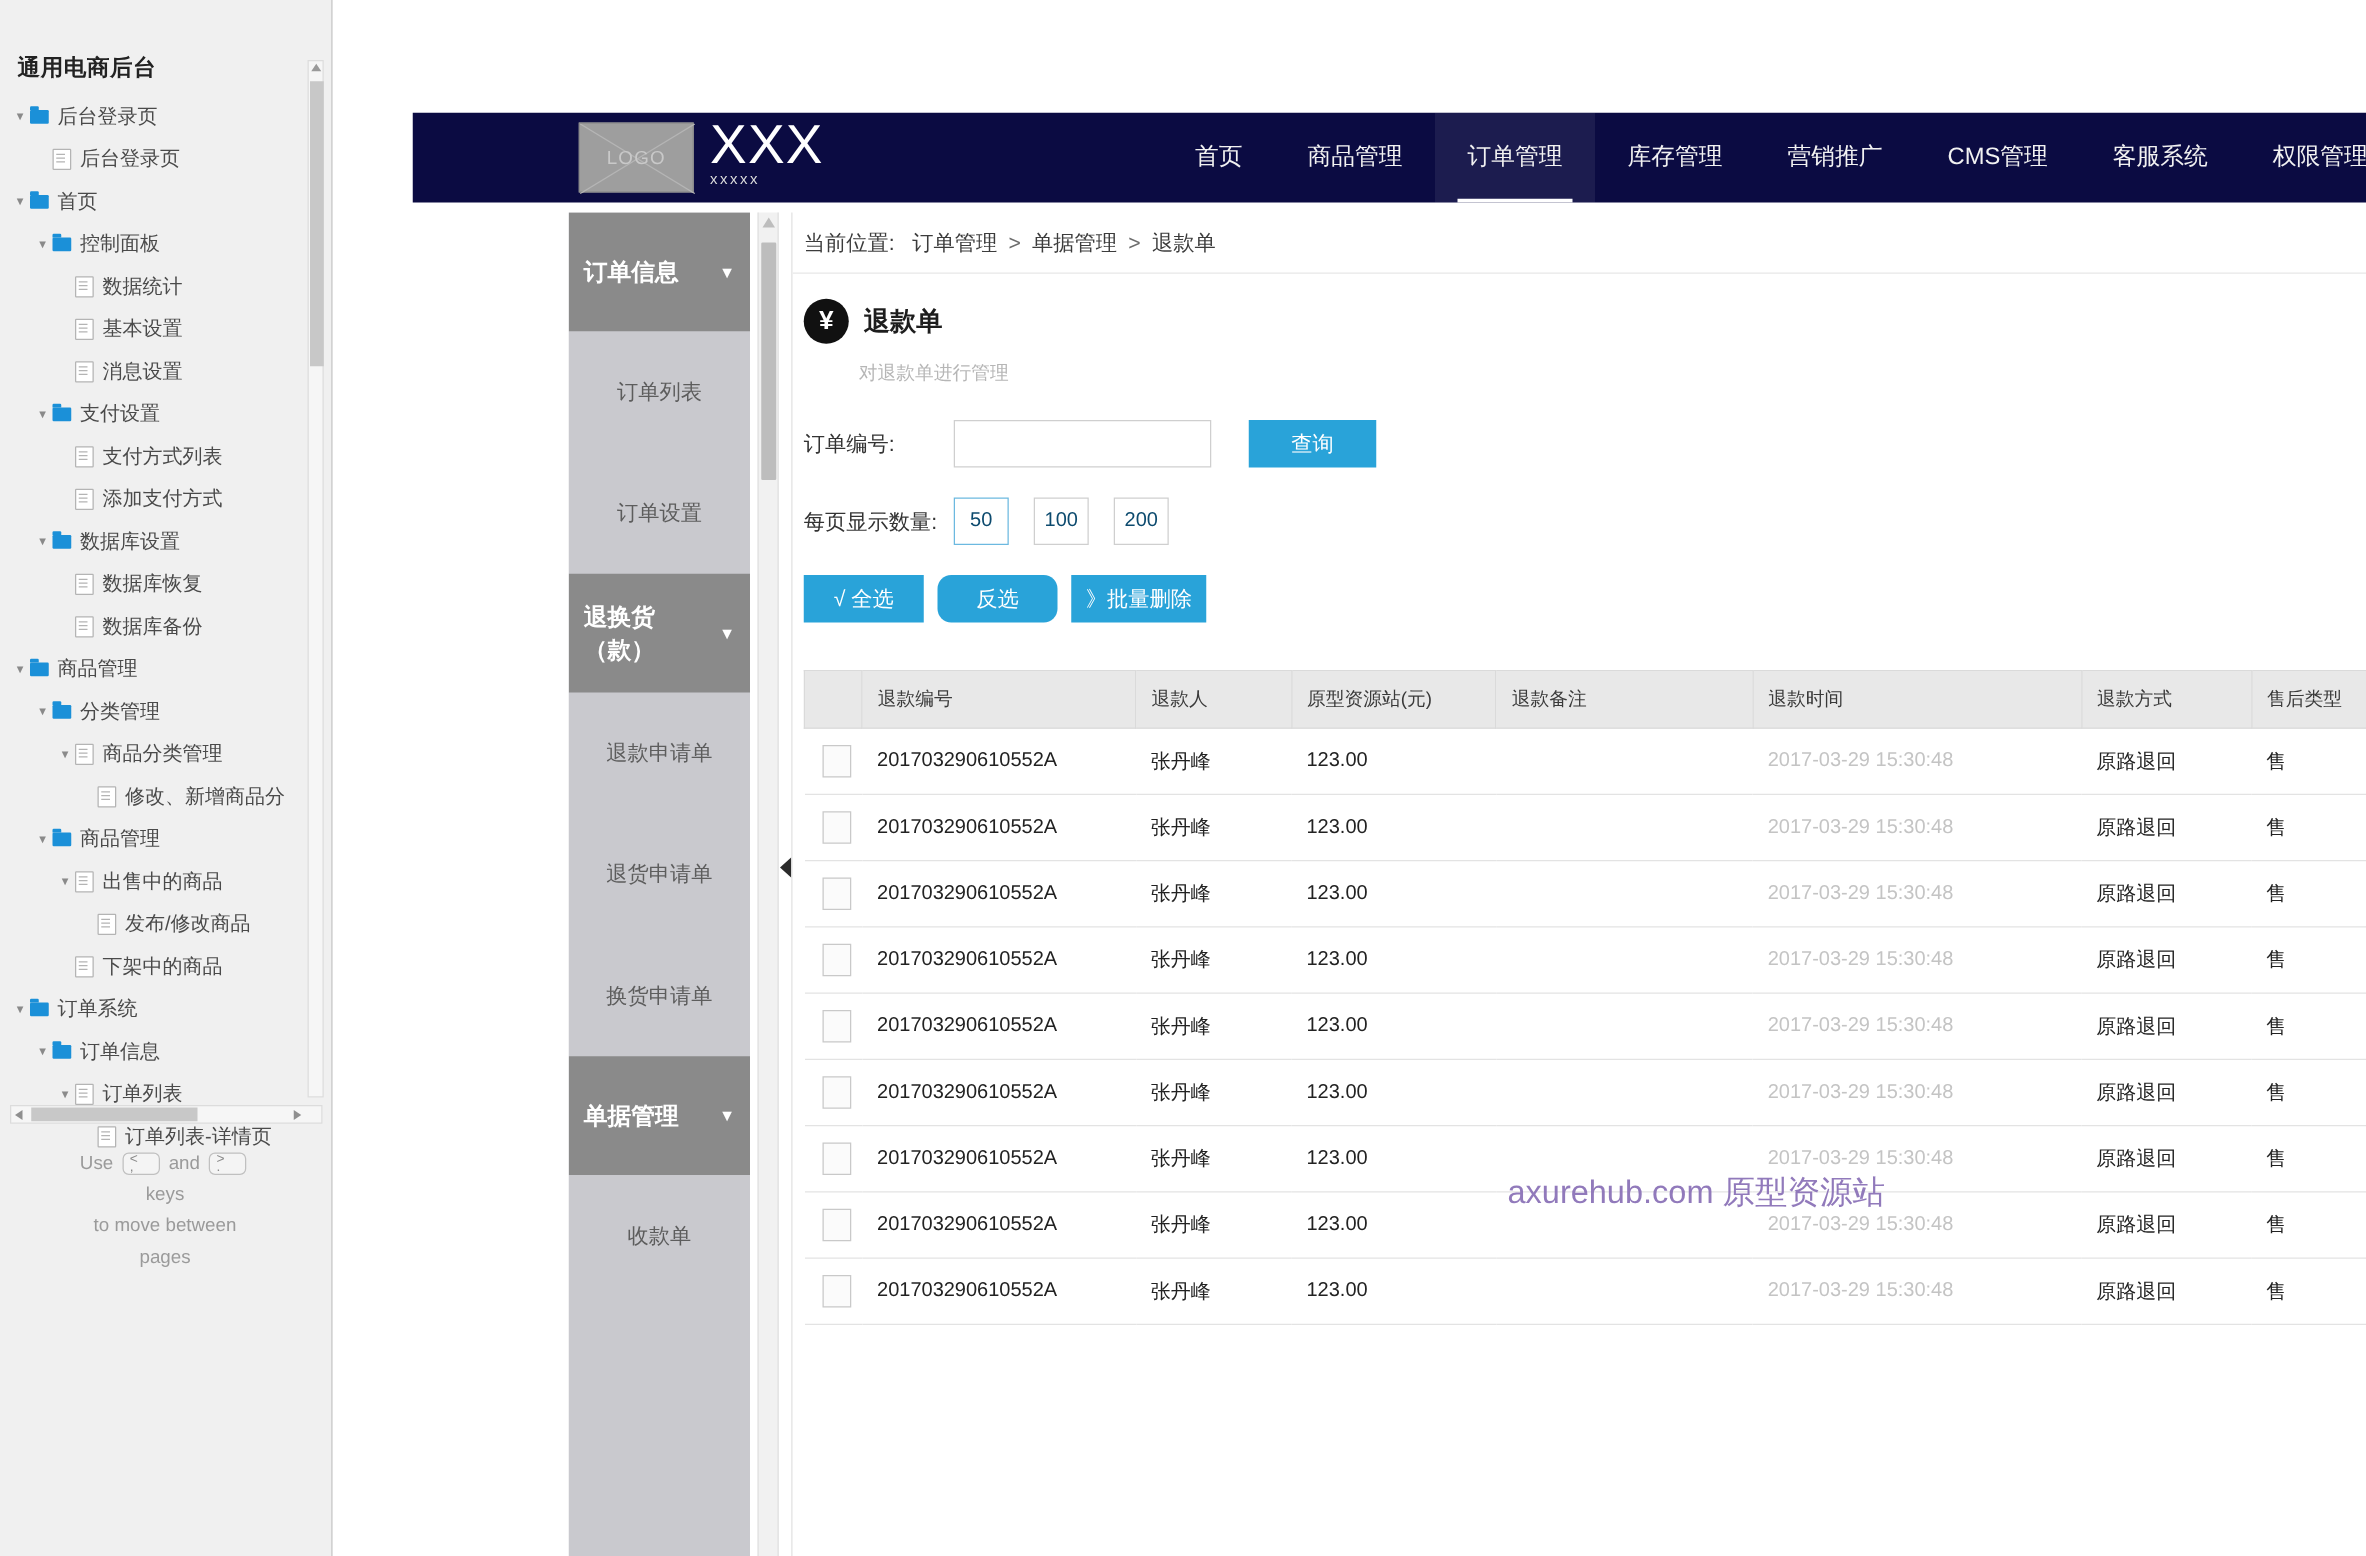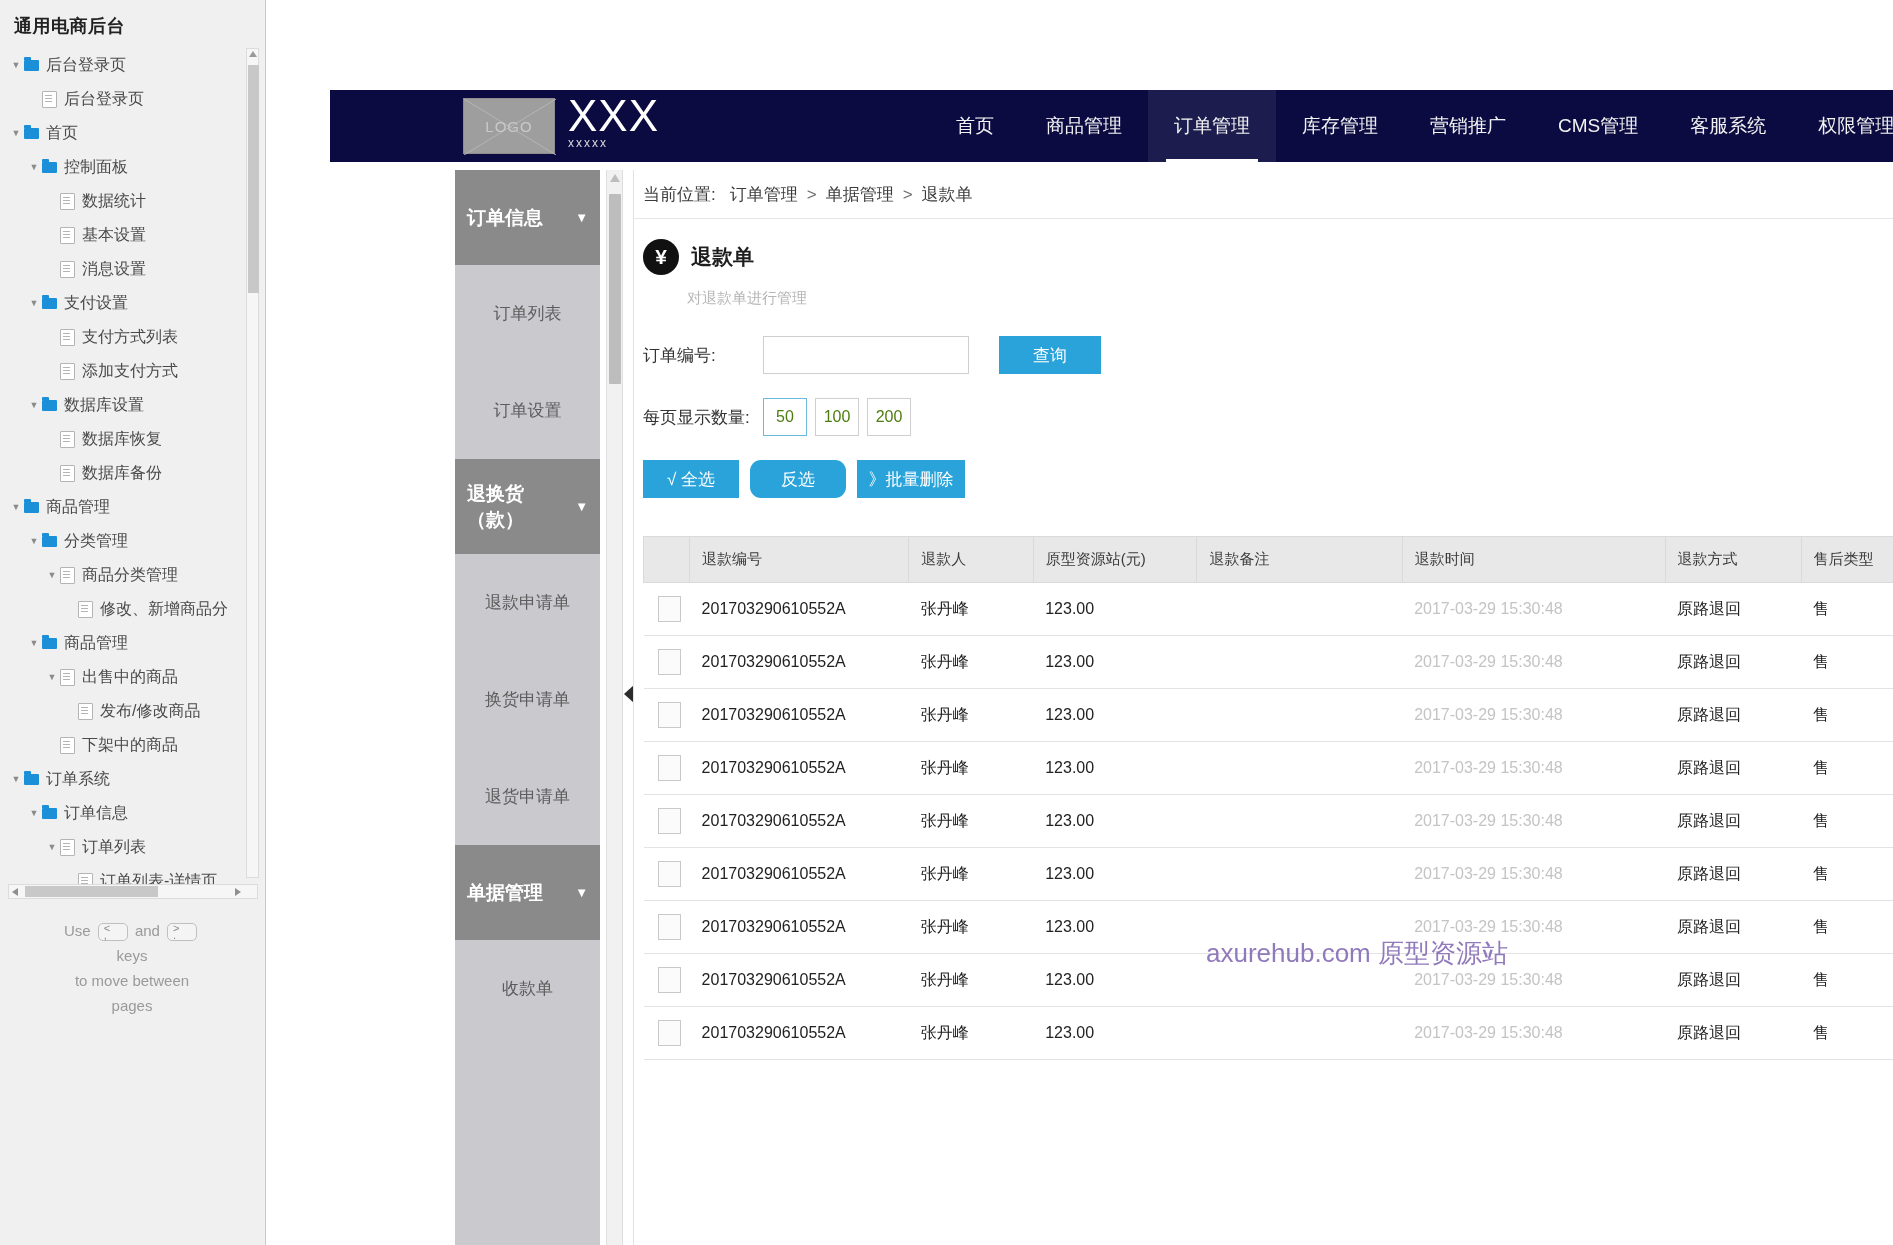--- a/index.html
+++ b/index.html
@@ -11,21 +11,21 @@
   }
 
   
   #sitemap{
     position:absolute;left:0;top:0;width:266px;height:1245px;
     background:#f0f0f0;border-right:1px solid #c8c8c8;
     box-sizing:border-box;overflow:hidden;
   }
   #sitemap-title{
     font-size:18px;font-weight:bold;color:#222;
-    padding:14px 0 10px 14px;letter-spacing:.5px;
+    padding:14px 0 10px 14px;letter-spacing:.5px;margin-top:28px;
   }
   .tree{padding-left:2px;}
   .tnode{
     display:flex;align-items:center;height:34px;
     font-size:16px;color:#4a4a4a;white-space:nowrap;cursor:default;
   }
   .tnode .arrow{
     width:16px;flex:0 0 16px;text-align:center;font-size:9px;color:#8a8a8a;
   }
   .tnode .arrow.none{visibility:hidden;}
@@ -166,22 +166,22 @@
   #order-input{
     width:206px;height:38px;border:1px solid #cfcfcf;background:#fff;
     box-sizing:border-box;font-size:15px;padding:0 8px;outline:none;
     font-family:"Liberation Sans",sans-serif;
   }
   #btn-search{
     margin-left:30px;width:102px;height:38px;background:#29a3d9;color:#fff;
     border:none;font-size:17px;cursor:pointer;font-family:"Liberation Sans",sans-serif;
   }
   .pagesize{
-    width:44px;height:38px;border:1px solid #cfcfcf;background:#fff;margin-right:8px;
-    font-size:16px;color:#4d7c0f;display:flex;align-items:center;justify-content:center;
+    width:44px;height:38px;border:1px solid #cfcfcf;background:#fff;margin-right:20px;
+    font-size:16px;color:#0c4a6e;display:flex;align-items:center;justify-content:center;
     box-sizing:border-box;cursor:pointer;
   }
   .pagesize.sel{border-color:#6cb9e0;}
   .abtn{
     height:38px;background:#29a3d9;color:#fff;border:none;font-size:17px;
     display:flex;align-items:center;justify-content:center;margin-right:11px;cursor:pointer;
     padding:0 16px;box-sizing:border-box;white-space:nowrap;
   }
   #btn-all{width:96px;}
   #btn-inv{width:96px;border-radius:11px;}
@@ -406,22 +406,22 @@
         <span>订单信息</span>
         <span class="cv">▼</span>
       </div>
       <div class="acc-item">订单列表</div>
       <div class="acc-item">订单设置</div>
       <div class="acc-head">
         <span>退换货（款）</span>
         <span class="cv">▼</span>
       </div>
       <div class="acc-item">退款申请单</div>
+      <div class="acc-item">退货申请单</div>
       <div class="acc-item">换货申请单</div>
-      <div class="acc-item">退货申请单</div>
       <div class="acc-head">
         <span>单据管理</span>
         <span class="cv">▼</span>
       </div>
       <div class="acc-item">收款单</div>
     </div>
 
   <div id="sub-scroll">
     <div id="sub-up"></div>
     <div id="sub-thumb"></div>

